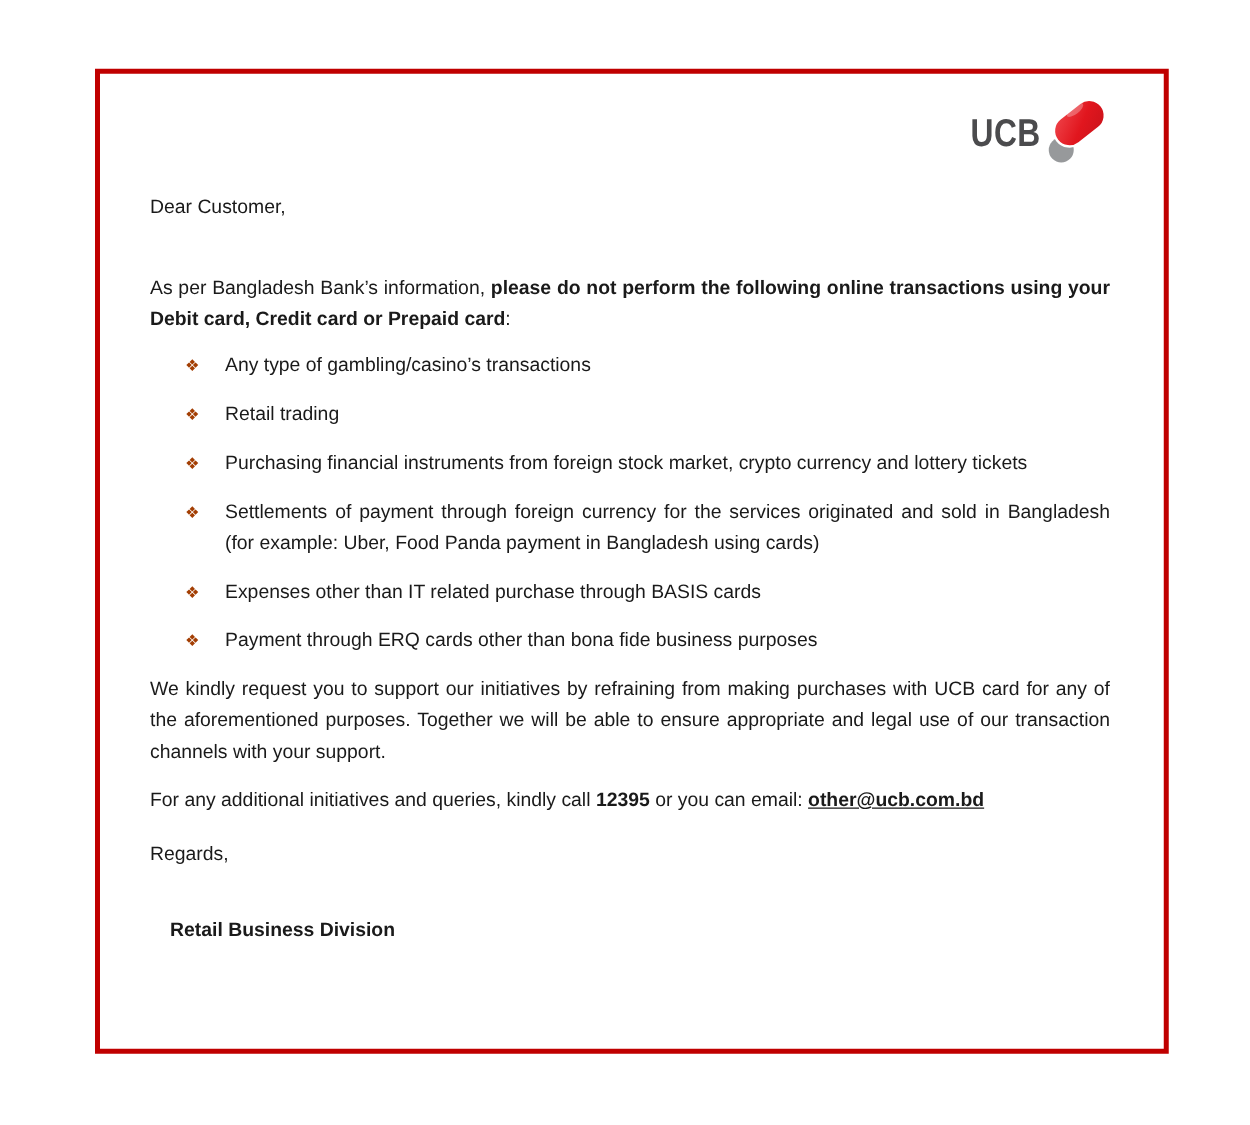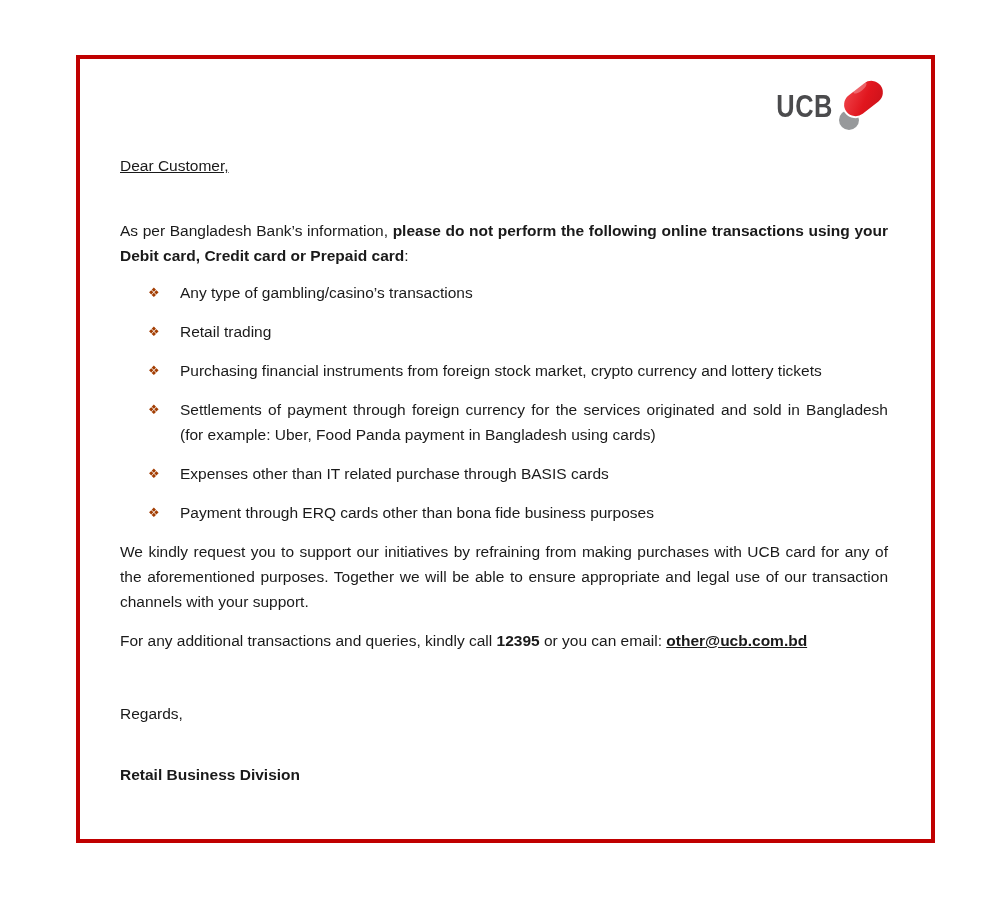--- a/index.html
+++ b/index.html
@@ -45,21 +45,21 @@
     font-size: 31px;
     font-weight: 800;
     color: #4b4b4d;
     letter-spacing: 0.5px;
     transform: scaleX(0.82);
     transform-origin: right center;
     line-height: 1;
     margin-right: 3px;
   }
   .logo-mark { display: block; overflow: visible; }
-  .salutation { margin: 20px 0 12px; text-decoration: underline; }
+  .salutation { margin: 20px 0 12px; }
   .intro {
     margin: 40px 0 0;
     text-align: justify;
   }
   b, .bold { font-weight: 700; }
   .bullets {
     list-style: none;
     margin: 12px 0 0;
     padding: 0;
   }
@@ -83,22 +83,22 @@
     margin: 0;
     text-align: justify;
   }
   .contact { margin: 14px 0 0; }
   .email {
     font-weight: 700;
     text-decoration: underline;
     color: inherit;
     cursor: pointer;
   }
-  .regards { margin: 48px 0 0; }
-  .signature { margin: 36px 0 0; }
+  .regards { margin: 18px 0 0; }
+  .signature { margin: 36px 16px 0; }
   .sig-bold { font-weight: 700; }
 </style>
 </head>
 <body>
 
 <div class="frame">
   <div class="content">
 
     <div class="logo-row">
       <div class="logo">
@@ -144,21 +144,21 @@
         <span class="li-text">Expenses other than IT related purchase through BASIS cards</span>
       </li>
       <li class="bullet-item">
         <span class="bullet">❖</span>
         <span class="li-text">Payment through ERQ cards other than bona fide business purposes</span>
       </li>
     </ul>
 
     <p class="para">We kindly request you to support our initiatives by refraining from making purchases with UCB card for any of the aforementioned purposes. Together we will be able to ensure appropriate and legal use of our transaction channels with your support.</p>
 
-    <p class="contact"><span>For any additional transactions and queries, kindly call </span><b>12395</b><span> or you can email: </span><a class="email">other@ucb.com.bd</a></p>
+    <p class="contact"><span>For any additional initiatives and queries, kindly call </span><b>12395</b><span> or you can email: </span><a class="email">other@ucb.com.bd</a></p>
 
     <p class="regards">Regards,</p>
 
     <div class="signature">
       <div class="sig-bold">Retail Business Division</div>
     </div>
 
   </div>
 </div>
 

